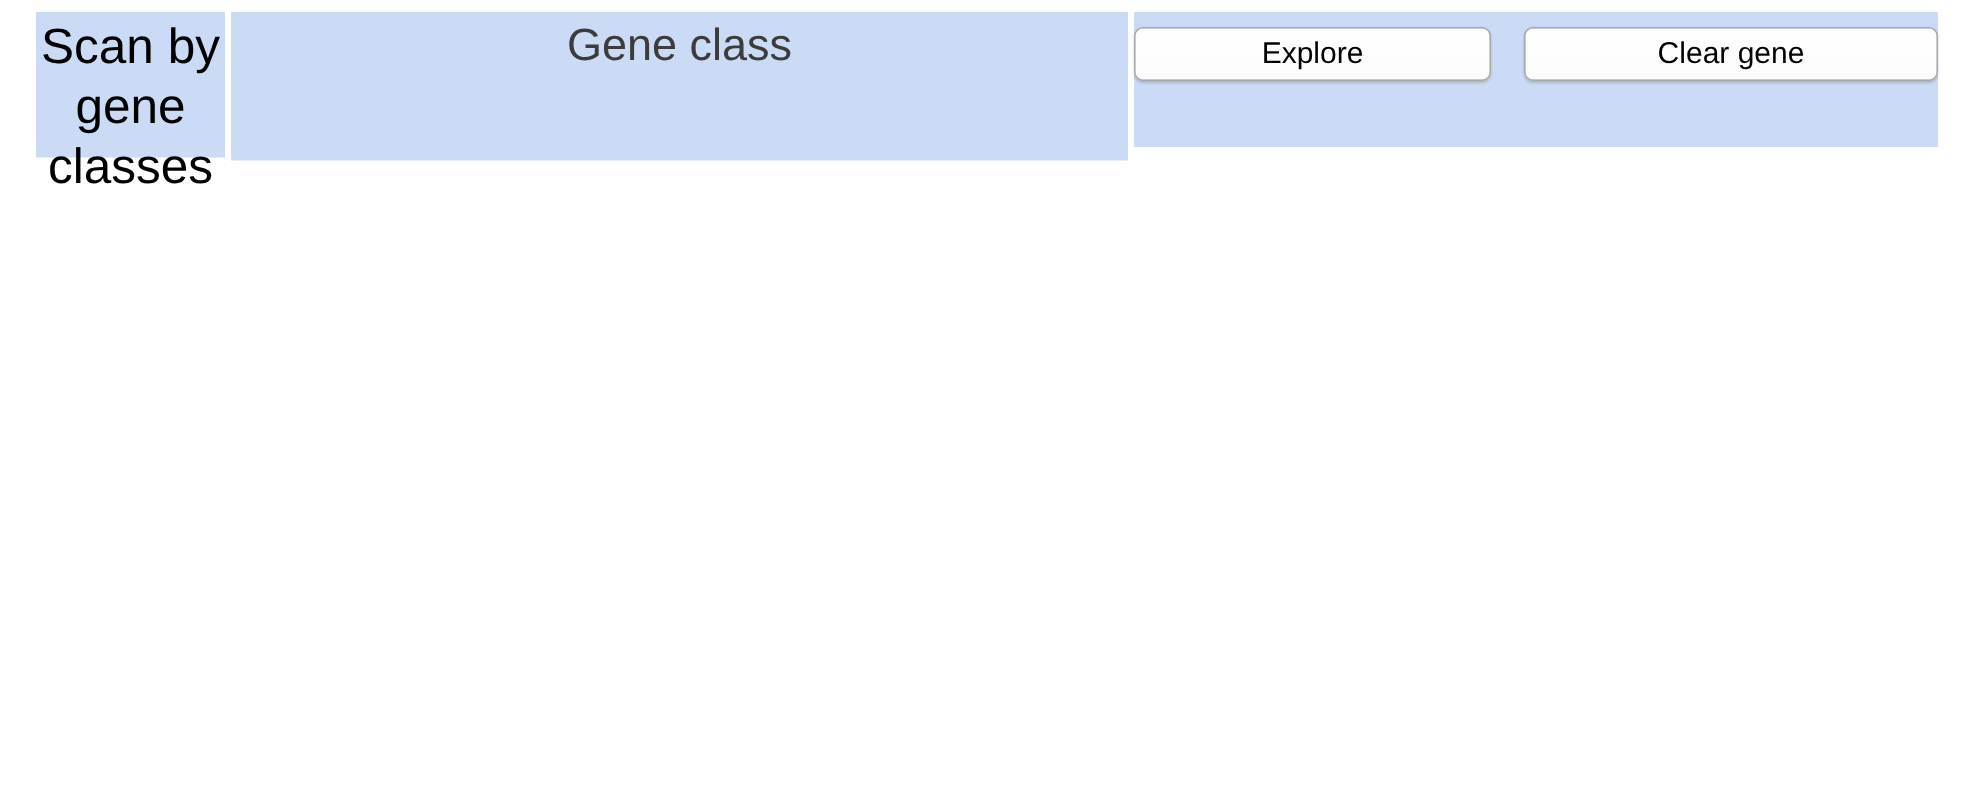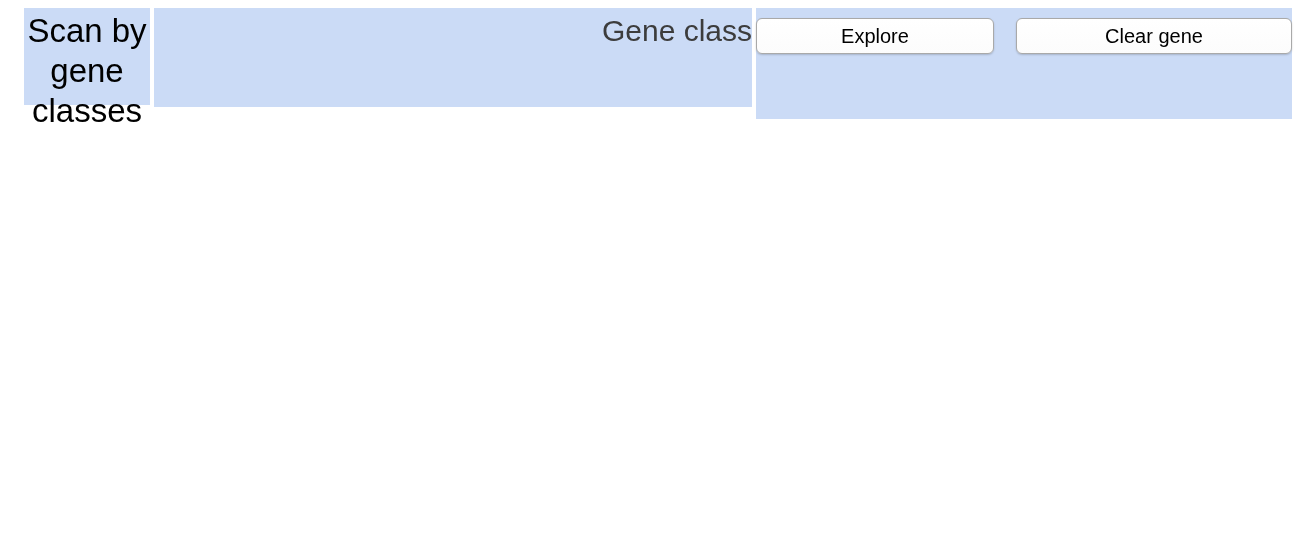--- a/index.html
+++ b/index.html
@@ -40,21 +40,21 @@
     color: #000000;
   }
 
   .row-form {
     height: 99px;
     display: flex;
     align-items: flex-start;
   }
   .form-label-cell {
     width: 598px;
-    text-align: right;
+    text-align: center;
     padding-top: 4px;
     font-size: 30px;
     line-height: 38px;
     color: #3c3c3c;
   }
   .form-select-cell {
     flex: 1;
     position: relative;
     padding-top: 10px;
     padding-right: 2px;
@@ -85,21 +85,21 @@
     height: 29px;
     border-radius: 4px 5px 5px 4px;
     background: linear-gradient(180deg, #69a1f8 0%, #3b82f7 55%, #2e77f2 100%);
     display: flex;
     align-items: center;
     justify-content: center;
     pointer-events: none;
   }
 
   .row-buttons {
-    height: 111px;
+    height: 90px;
     display: flex;
     justify-content: center;
     align-items: flex-start;
     gap: 22px;
     padding-top: 10px;
   }
   .btn {
     height: 36px;
     box-sizing: border-box;
     background: linear-gradient(180deg, #ffffff 0%, #fcfcfc 100%);

